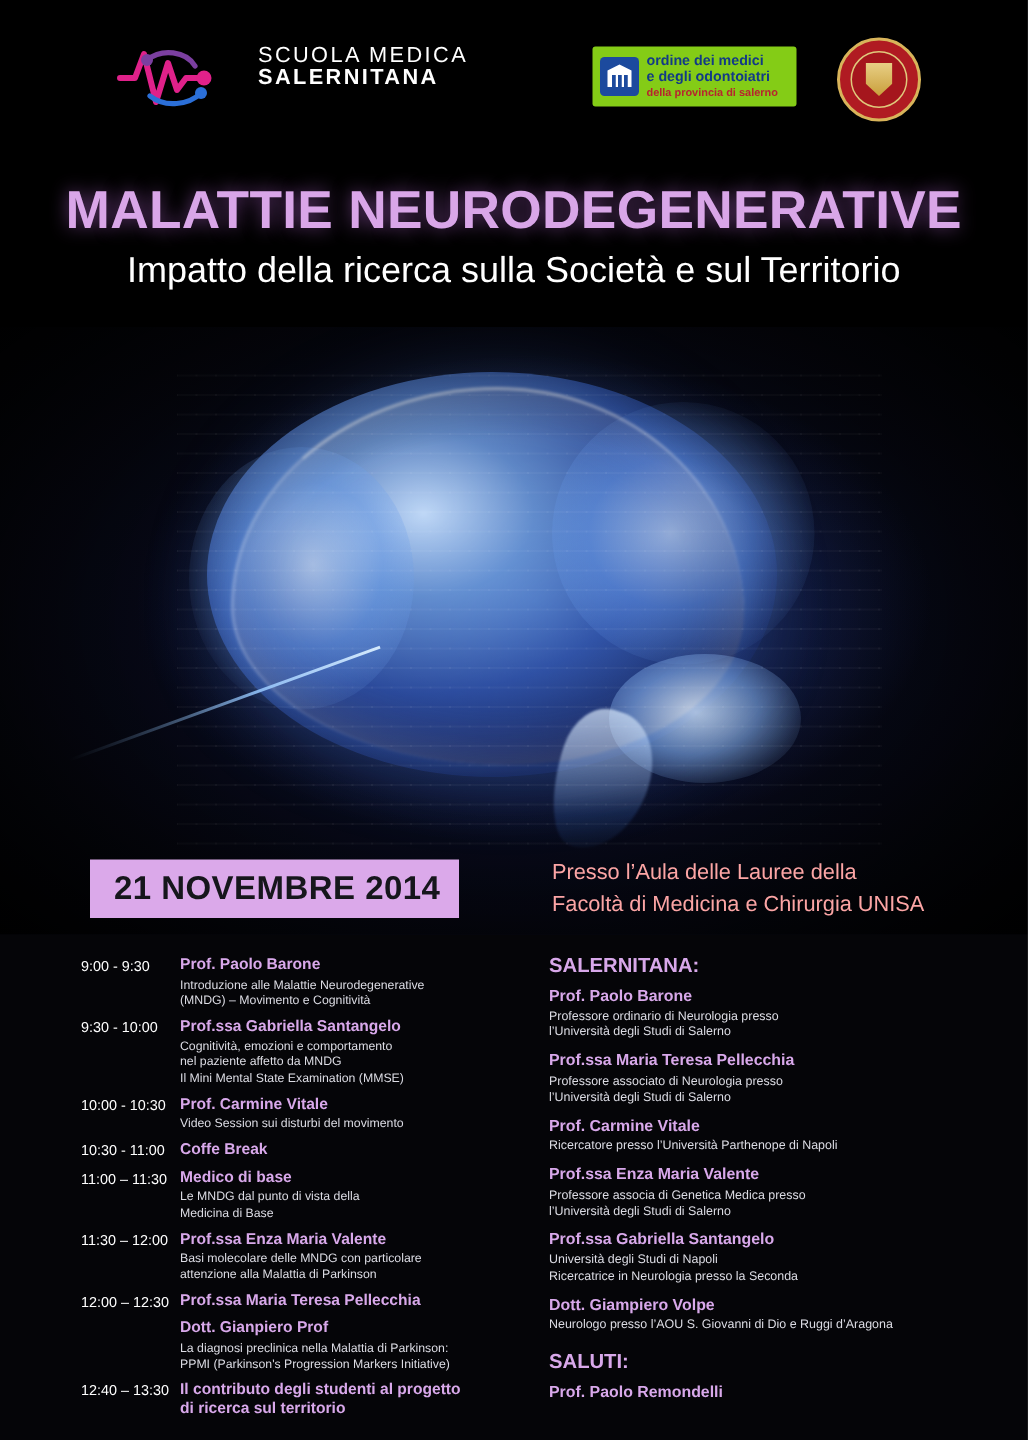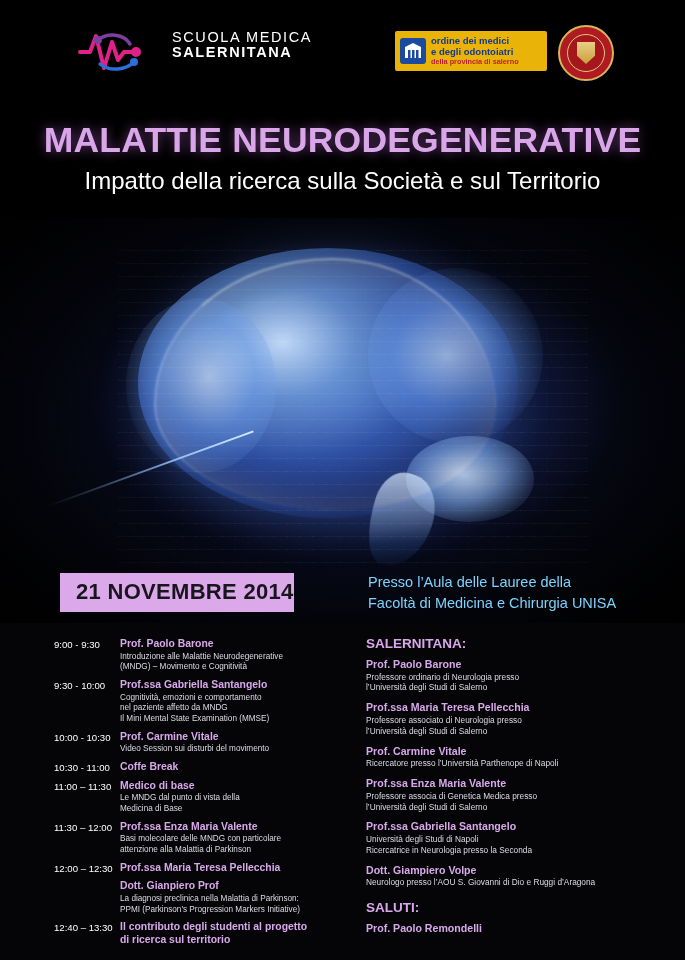--- a/index.html
+++ b/index.html
@@ -51,22 +51,22 @@
   }
   .scuola-text .l2 {
     font-size: 14.5px;
     letter-spacing: 1.6px;
     color: #ffffff;
     font-weight: bold;
   }
   .logo-ordine {
     position: absolute;
     left: 395px; top: 31px;
-    width: 152px; height: 40px;
-    background: #eab308;
+    width: 136px; height: 40px;
+    background: #84cc16;
     border-radius: 2px;
     display: flex;
     align-items: center;
     padding: 0 5px;
     box-sizing: border-box;
   }
   .ordine-icon {
     width: 26px; height: 26px;
     flex: 0 0 26px;
   }
@@ -216,30 +216,30 @@
   }
 
   
   .date-badge {
     position: absolute;
     left: 60px; top: 573px;
     background: #dba9ea;
     color: #16161c;
     font-size: 22px;
     font-weight: bold;
-    padding: 6px 0 7px 16px;
+    padding: 6px 12px 7px 16px;
     letter-spacing: 0.3px;
   }
   .venue {
     position: absolute;
     left: 368px; top: 572px;
     width: 300px;
     font-size: 14.5px;
     line-height: 1.42;
-    color: #7dd3fc;
+    color: #fca5a5;
   }
 
   
   .program {
     position: absolute;
     left: 54px; top: 638px;
     width: 300px;
   }
   .prog-row {
     display: flex;

